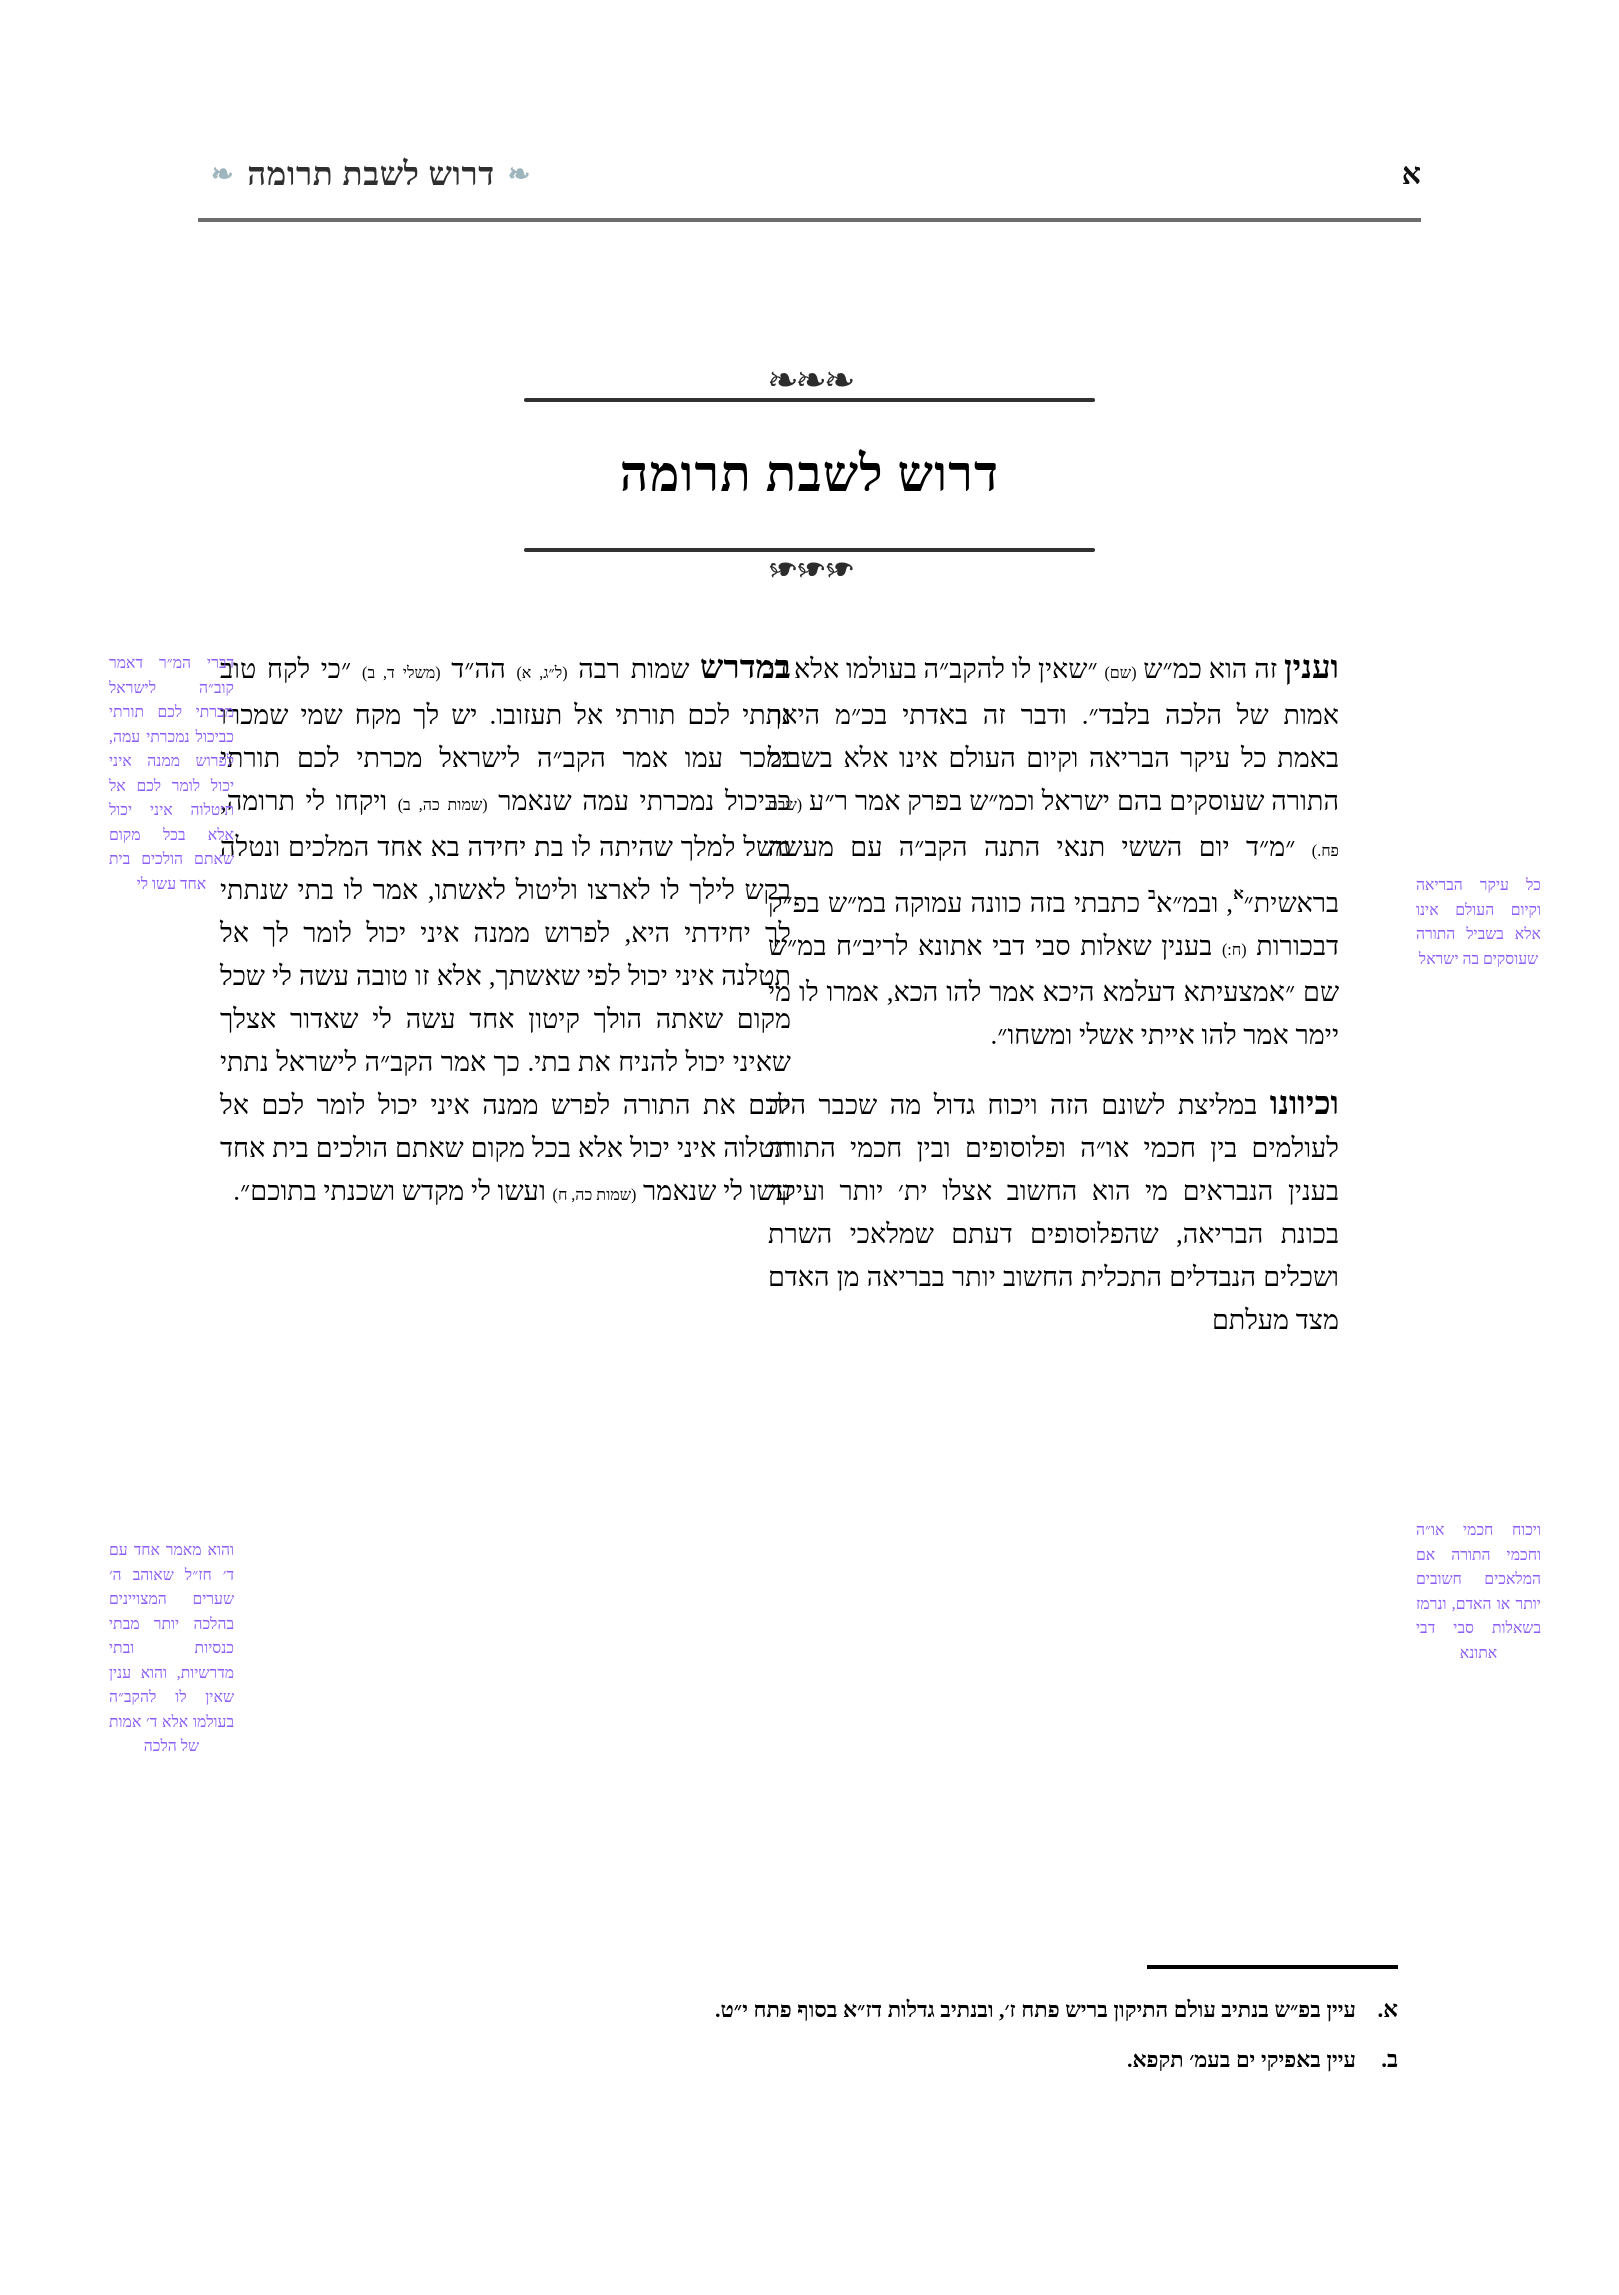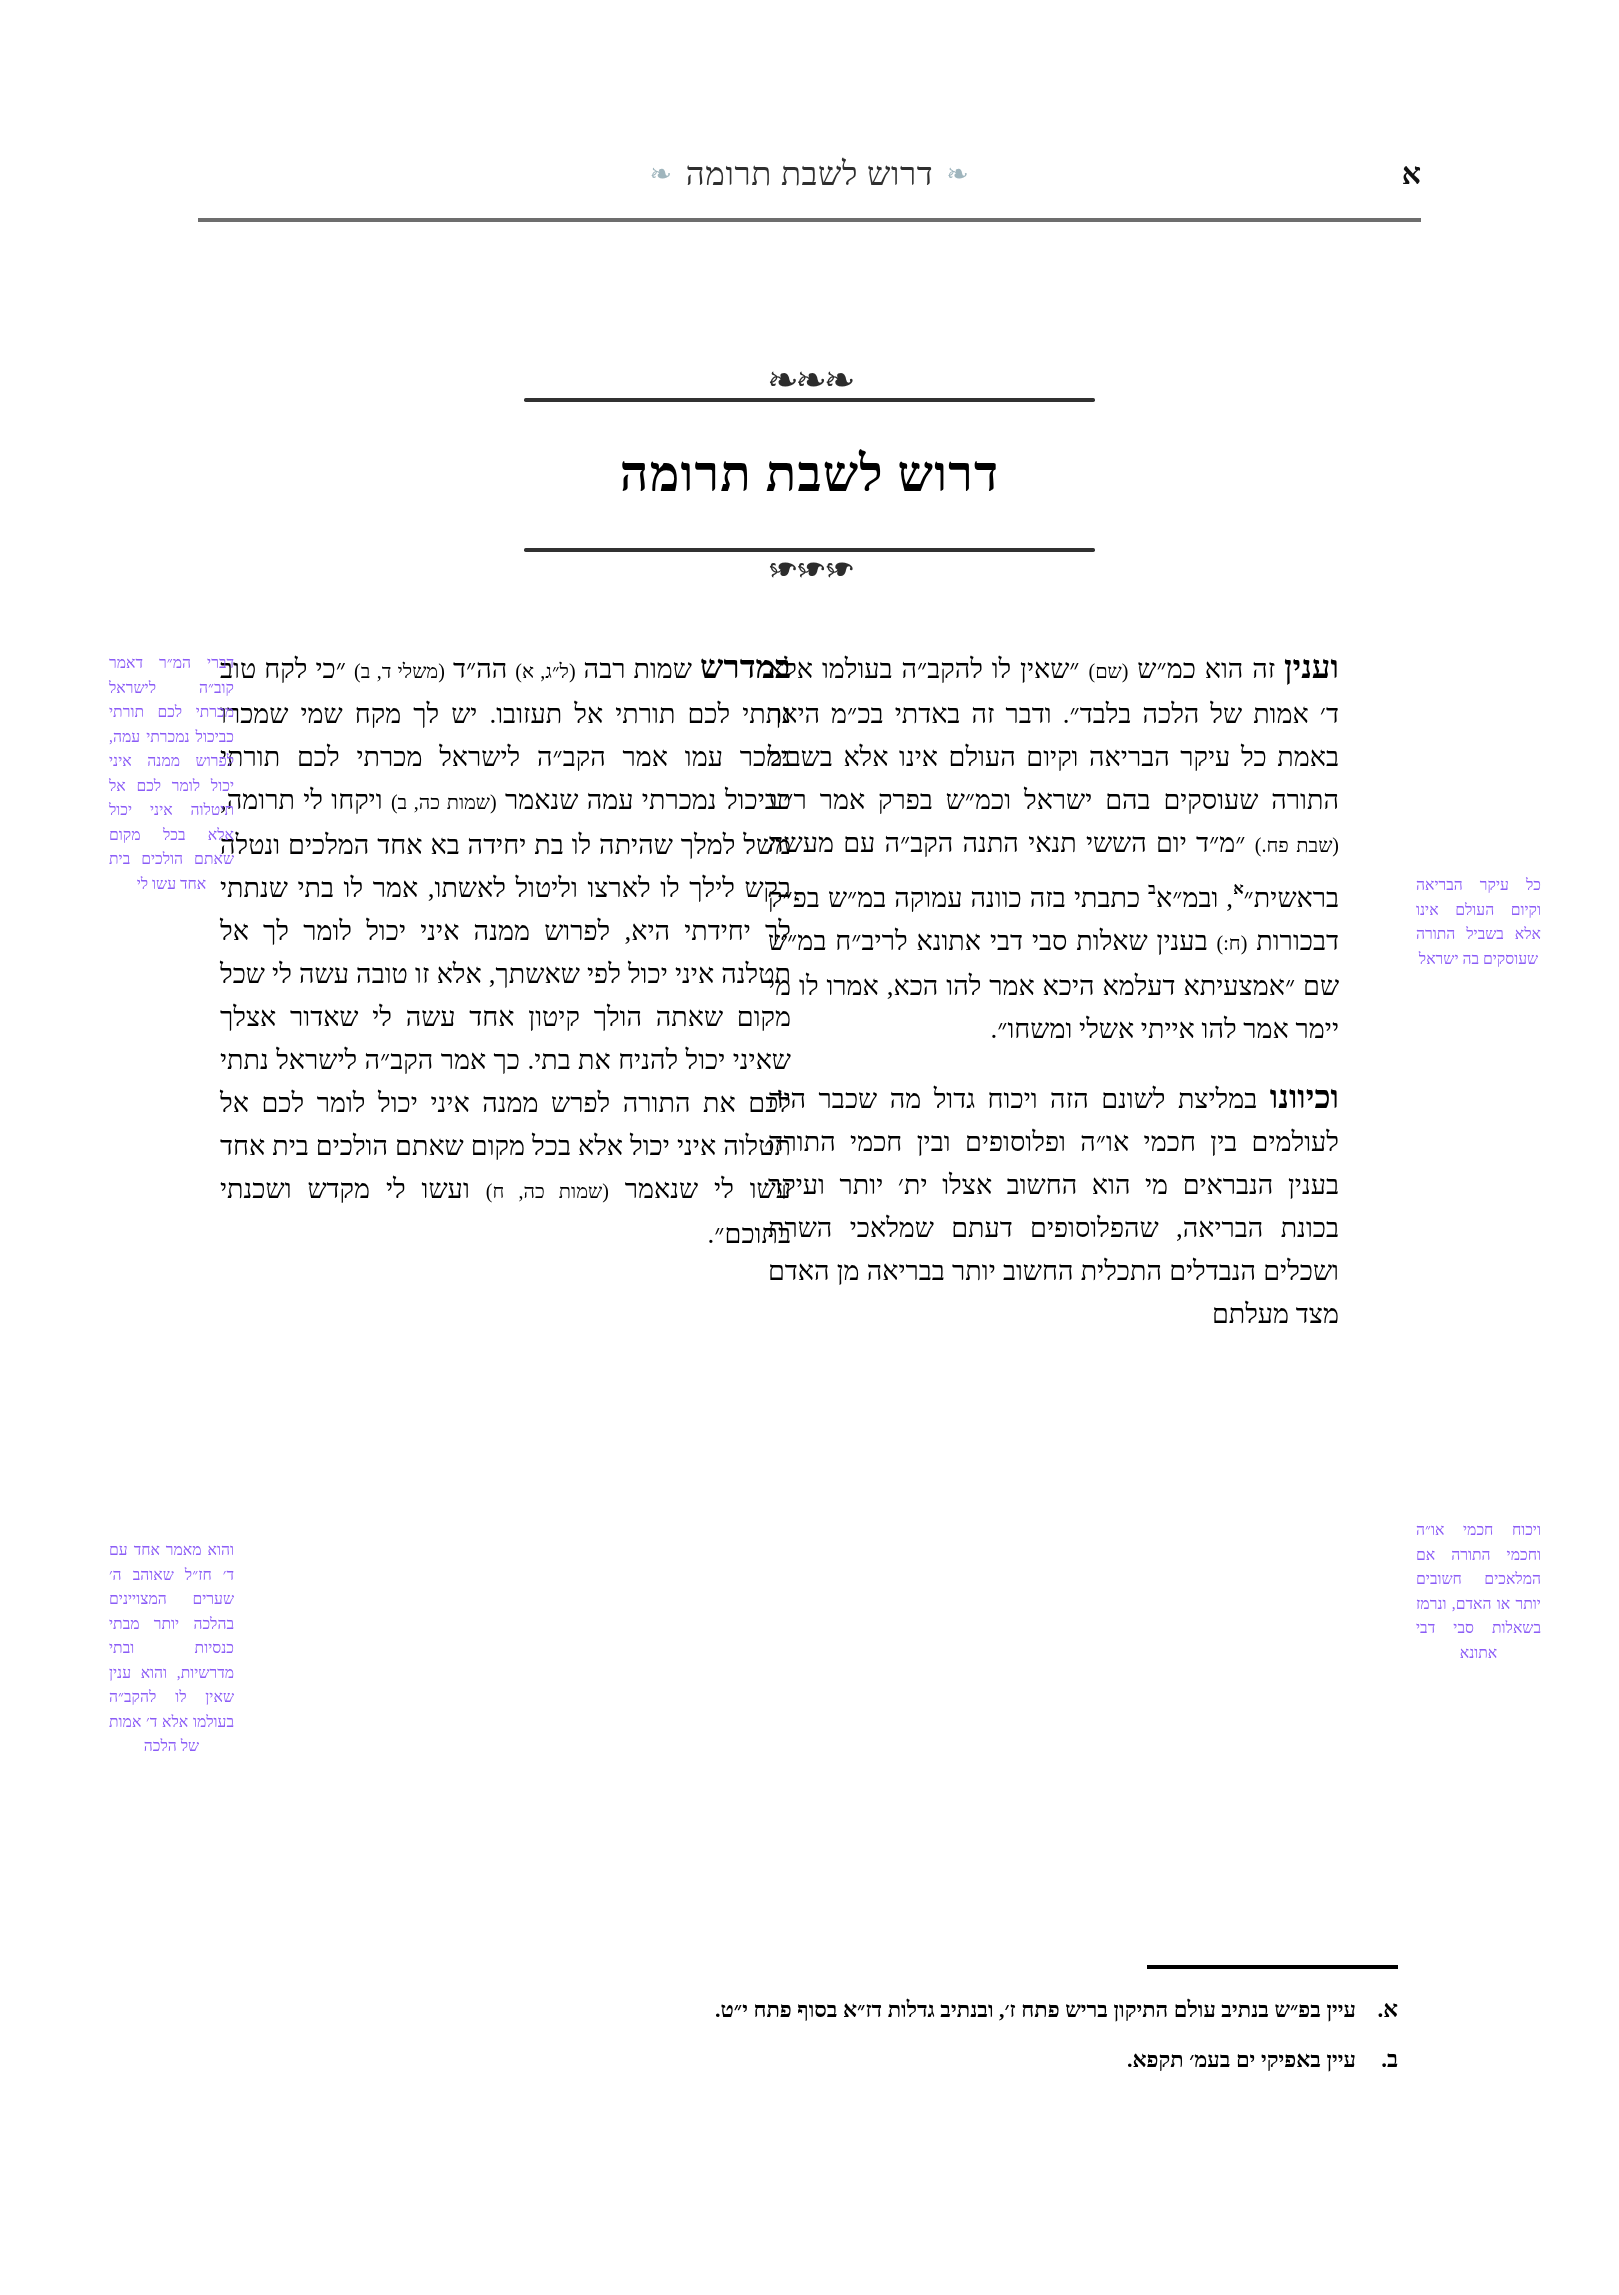--- a/index.html
+++ b/index.html
@@ -28,23 +28,23 @@
     top: 156px;
     right: 198px;
     left: 198px;
     height: 64px;
   }
   .runhead-title {
     position: absolute;
     top: 0;
     right: 0;
     left: 0;
-    text-align: center;
+    text-align: left;
     font-size: 33px;
-    font-weight: 400;
+    font-weight: 700;
     letter-spacing: 0.6px;
     color: #2f2f2f;
     white-space: nowrap;
   }
   .runhead-orn {
     color: #9fb5bd;
     font-size: 27px;
     padding: 0 13px;
     vertical-align: 2.3px;
   }
@@ -134,21 +134,21 @@
     text-indent: 0;
   }
   .col p.tight { margin-bottom: 12px; }
 
   .lead {
     font-weight: 700;
     font-size: 33px;
     letter-spacing: 0px;
   }
   .src {
-    font-size: 20px;
+    font-size: 16px;
   }
   .fnref {
     font-size: 16.3px;
     vertical-align: 13px;
     font-weight: 700;
   }
 
   
   .gloss {
     position: absolute;

